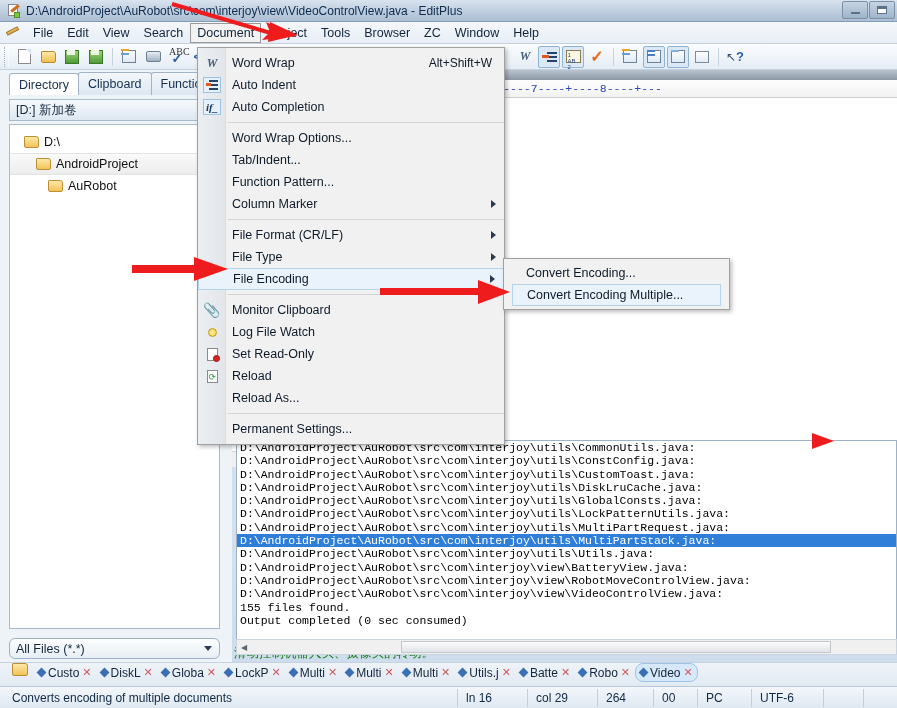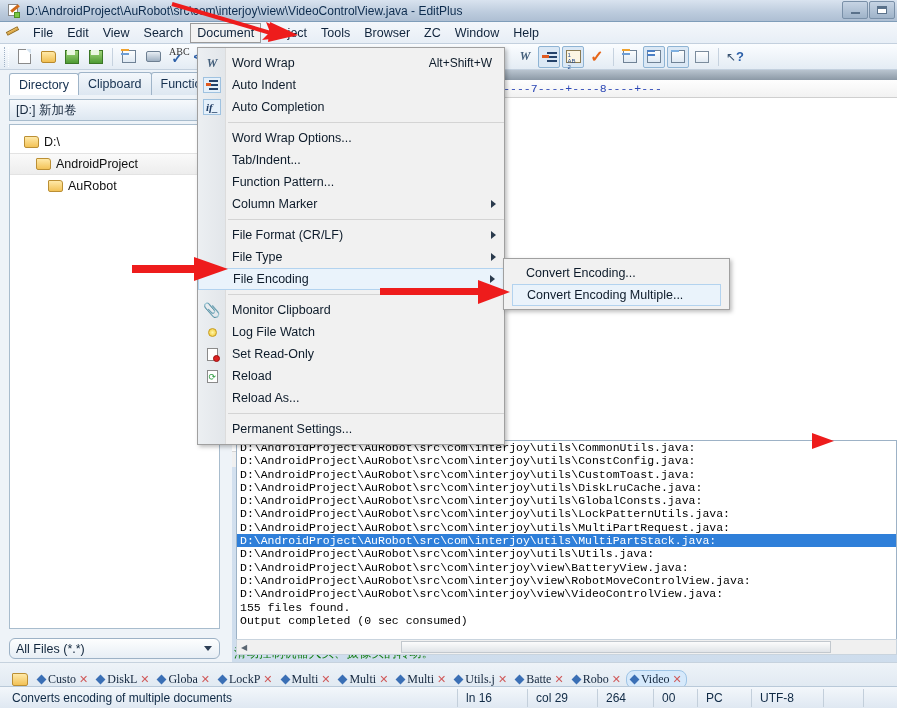--- a/index.html
+++ b/index.html
@@ -210,21 +210,21 @@
     background:#f0f0f0; border:1px solid #c9d4de; display:flex;align-items:center;
   }
   .out-scroll .thumb { height:12px; width:430px; margin-left:150px;
     background:linear-gradient(#fcfcfc,#e0e4e8); border:1px solid #c2c8ce;}
 
   
   .filetabs {
     position:absolute; left:0; top:662px; width:897px; height:33px;
     background:linear-gradient(#eef3f8,#dce6f0);
     border-top:1px solid #c6d2de;
-    display:flex; align-items:center; padding-left:4px;font-family:Liberation Serif, serif;
+    display:flex; align-items:flex-start; padding-left:4px;
   }
   .filetabs .leadfold {
     width:16px;height:13px;margin:0 6px 0 8px;flex:none;
     background:linear-gradient(#ffe9a8,#f2c257);border:1px solid #bb8f34;border-radius:1px 3px 2px 2px;
   }
   .ftab {
     display:flex;align-items:center;gap:3px; height:19px;
     padding:0 4px; margin-right:1px;
     font-size:12px; color:#13263d; white-space:nowrap;
   }
@@ -551,21 +551,21 @@
       </div>
   </div>
 
   <div class="statusbar">
     <div style="flex:1;padding-left:12px;">Converts encoding of multiple documents</div>
     <div class="st-cell" style="width:70px;">ln 16</div>
     <div class="st-cell" style="width:70px;">col 29</div>
     <div class="st-cell" style="width:56px;">264</div>
     <div class="st-cell" style="width:44px;">00</div>
     <div class="st-cell" style="width:54px;">PC</div>
-    <div class="st-cell" style="width:72px;">UTF-8</div>
+    <div class="st-cell" style="width:72px;">UTF-6</div>
     <div class="st-cell" style="width:40px;"></div>
     <div class="st-cell" style="width:34px;"></div>
   </div>
 
   <div class="dropdown">
     <div class="dd-gutter"></div>
 
     <div style="position:relative;padding-top:4px;padding-bottom:4px;">
 
       <div class="dd-item">

